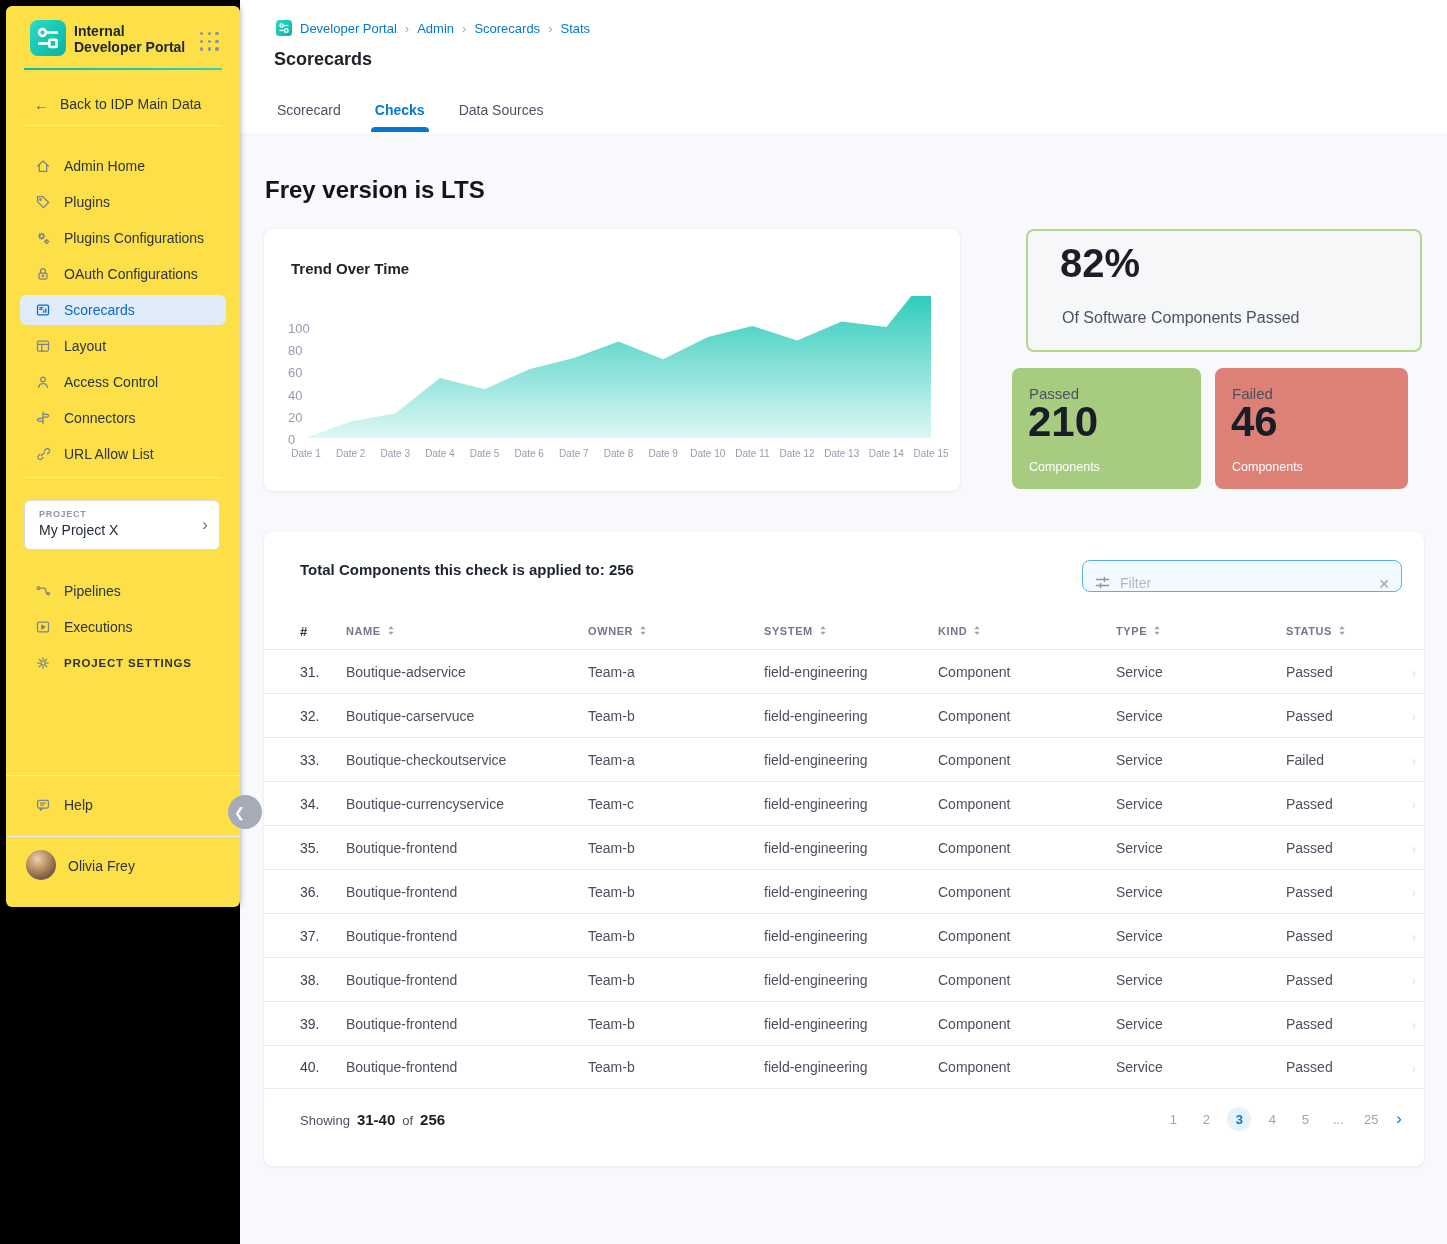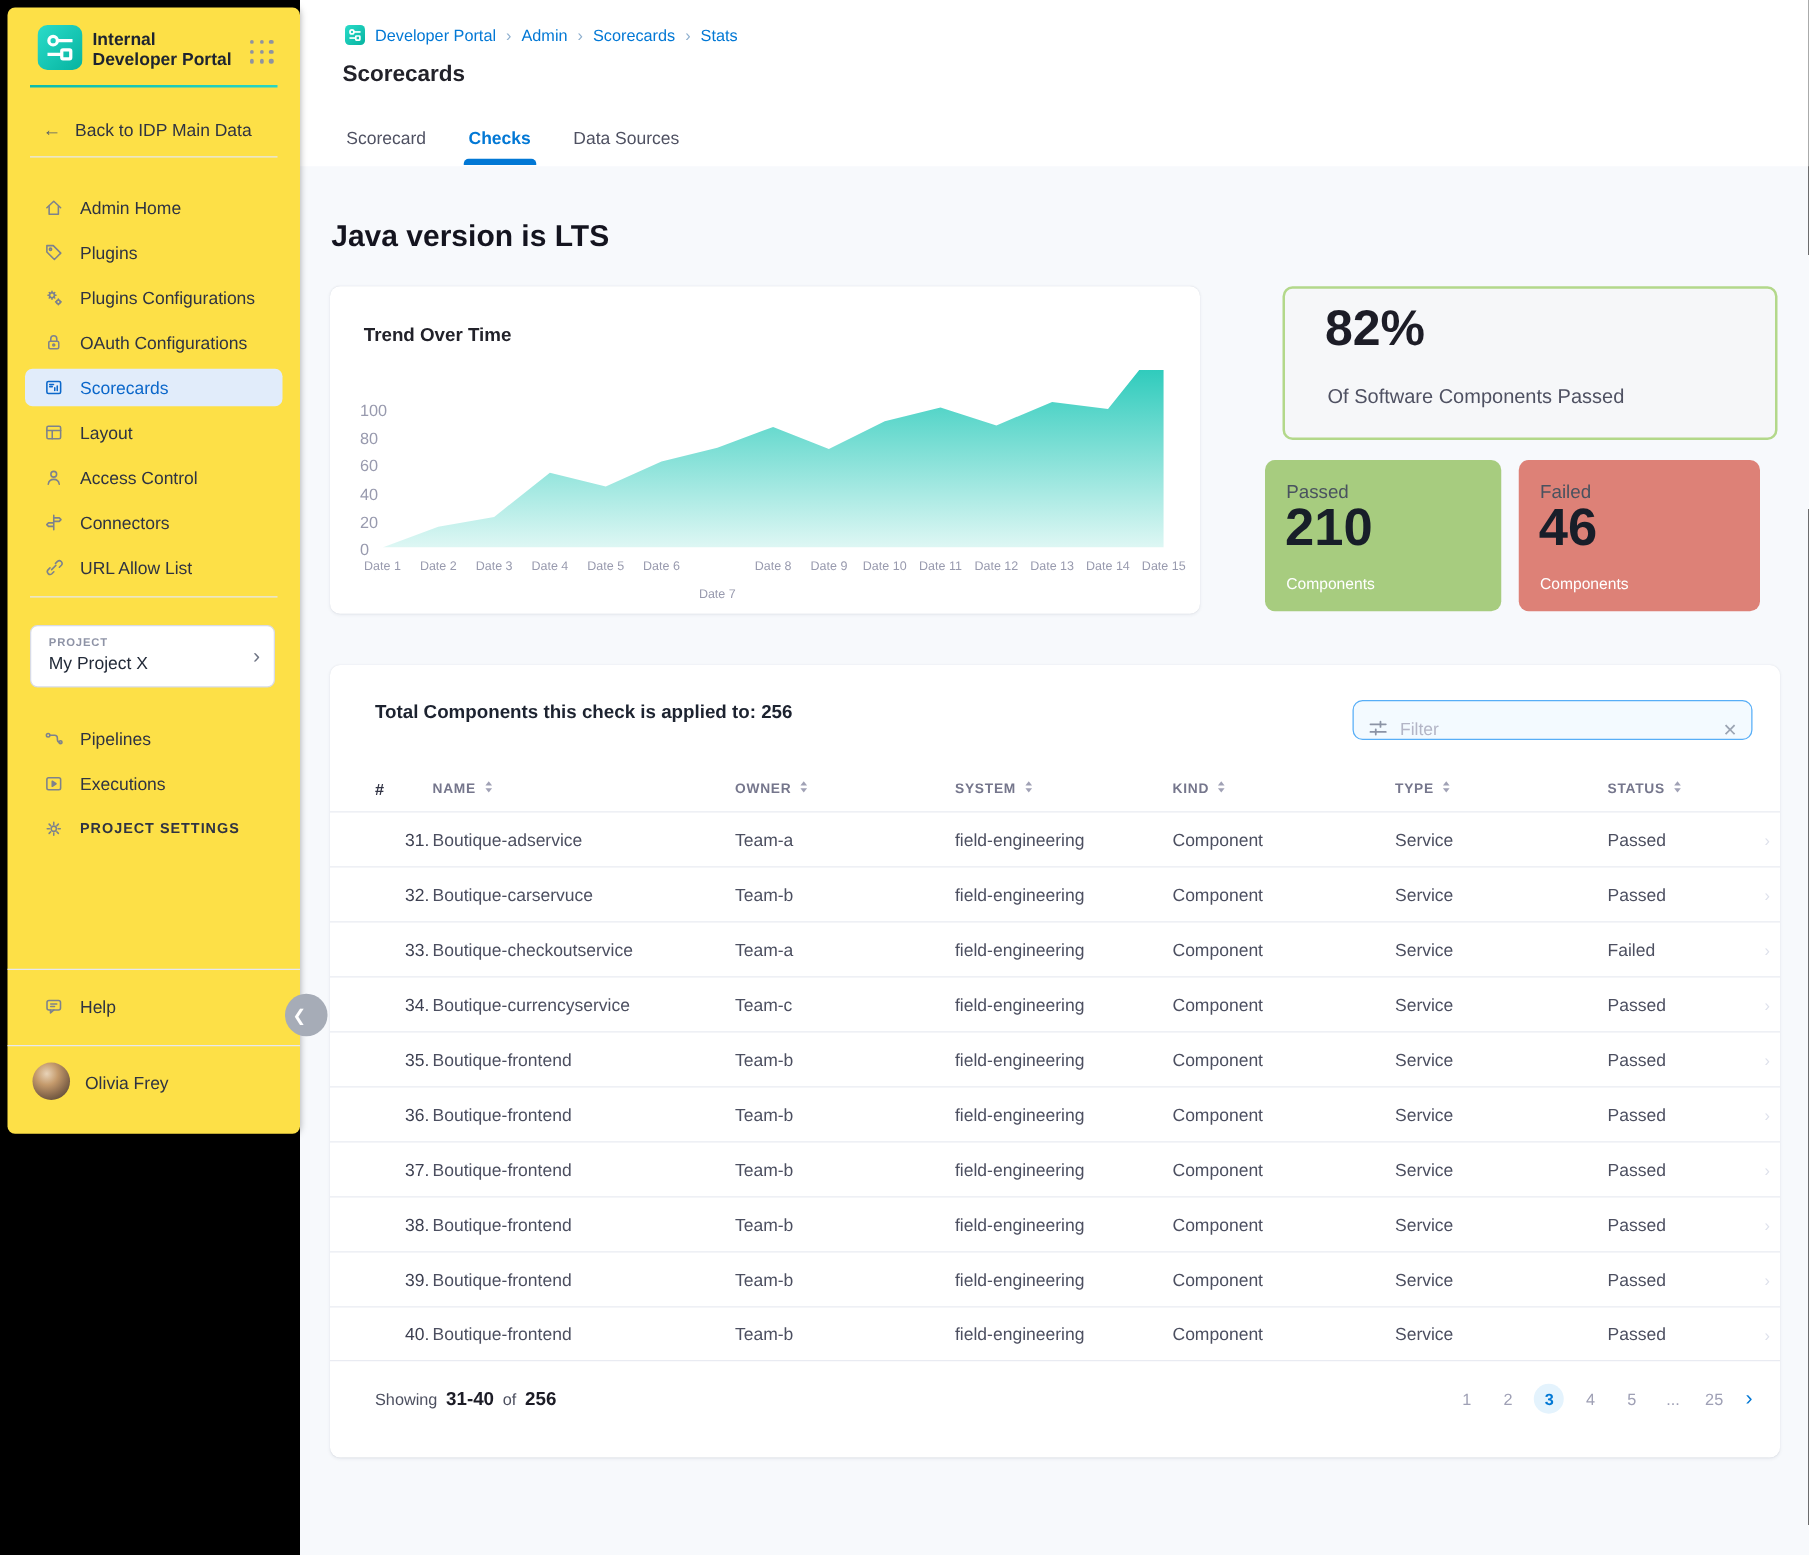--- a/index.html
+++ b/index.html
@@ -70,21 +70,21 @@
   .filter-box { position:absolute; left:818px; top:28px; width:320px; height:32px; background:#f3faff; border:1.5px solid #57aef7; border-radius:8px; display:flex; align-items:flex-end; gap:9px; padding:0 11px; }
   .filter-box input { flex:1; border:none; background:transparent; outline:none; font-size:14px; color:#333; font-family:"Liberation Sans",sans-serif; }
   .filter-box input::placeholder { color:#b3b5c6; }
   .filter-clear { color:#9aa3b2; font-size:14px; cursor:pointer; line-height:1; }
   .thead { position:absolute; left:36px; top:84px; width:1102px; height:30px; display:grid; grid-template-columns:46px 242px 176px 174px 178px 170px 1fr; align-items:center; }
   .th { font-size:11px; font-weight:700; color:#75768c; letter-spacing:.6px; display:flex; align-items:center; gap:6px; cursor:pointer; }
   .th.num { font-size:13px; color:#333546; }
   .rows { position:absolute; left:0; top:117px; width:1160px; }
   .trow { position:relative; height:44px; border-top:1px solid #e9ebf2; display:grid; grid-template-columns:46px 242px 176px 174px 178px 170px 1fr; align-items:center; padding:0 22px 0 36px; font-size:14px; color:#4c4f60; cursor:pointer; }
   .trow:last-child { border-bottom:1px solid #e9ebf2; }
-  .trow .c0 { color:#3c3f50;margin-left:24px; }
+  .trow .c0 { color:#3c3f50; }
   .row-chev { position:absolute; right:8px; top:15px; color:#dfe2ec; font-size:13px; }
   .tfoot { position:absolute; left:36px; right:22px; top:565px; height:44px; display:flex; align-items:center; }
   .showing { display:flex; align-items:baseline; gap:7px; font-size:13px; color:#4d5060; }
   .showing b { font-size:15px; font-weight:700; color:#1c1c26; }
   .pager { margin-left:auto; display:flex; align-items:center; gap:9px; font-size:13px; color:#9fa0b5; }
   .pg { min-width:24px; height:24px; display:flex; align-items:center; justify-content:center; border-radius:50%; cursor:pointer; }
   .pg.active { background:#e4f3fd; color:#0278d5; font-weight:700; }
   .pg-next { color:#0278d5; font-size:17px; cursor:pointer; padding-left:4px; }
 </style>
 </head>
@@ -303,21 +303,21 @@
         <span class="crumb">Stats</span>
       </div>
       <div class="page-title">Scorecards</div>
       <div class="tabs">
         <div class="tab">Scorecard</div>
         <div class="tab active">Checks</div>
         <div class="tab">Data Sources</div>
       </div>
     </div>
 
-    <div class="h1">Java version is LTS</div>
+    <div class="h1">Frey version is LTS</div>
 
     <div class="card chart-card">
       <div class="chart-title">Trend Over Time</div>
       <div id="y-labels">
           <div class="ylab" style="top: 203px;">0</div>
           <div class="ylab" style="top: 180.812px;">20</div>
           <div class="ylab" style="top: 158.625px;">40</div>
           <div class="ylab" style="top: 136.438px;">60</div>
           <div class="ylab" style="top: 114.25px;">80</div>
           <div class="ylab" style="top: 92.0625px;">100</div>
@@ -325,21 +325,21 @@
       <svg id="trend-svg" width="625" height="142" viewBox="0 0 625 142" preserveAspectRatio="none">
         <polygon id="trend-poly" fill="url(#areaGrad)" points="0,142 0.0,142.0 44.6,125.4 89.3,117.6 133.9,82.1 178.6,93.2 223.2,73.2 267.9,62.1 312.5,45.5 357.1,63.2 401.8,41.0 446.4,30.0 491.1,44.4 535.7,25.5 580.4,31.1 625.0,-24.4 625,142"></polygon>
       </svg>
       <div id="x-labels">
           <div class="xlab" style="left: 12px;">Date 1</div>
           <div class="xlab" style="left: 56.6429px;">Date 2</div>
           <div class="xlab" style="left: 101.286px;">Date 3</div>
           <div class="xlab" style="left: 145.929px;">Date 4</div>
           <div class="xlab" style="left: 190.571px;">Date 5</div>
           <div class="xlab" style="left: 235.214px;">Date 6</div>
-          <div class="xlab" style="left: 279.857px; margin-top: 22px;">Date 7</div>
+          <div class="xlab" style="left: 279.857px;">Date 7</div>
           <div class="xlab" style="left: 324.5px;">Date 8</div>
           <div class="xlab" style="left: 369.143px;">Date 9</div>
           <div class="xlab" style="left: 413.786px;">Date 10</div>
           <div class="xlab" style="left: 458.429px;">Date 11</div>
           <div class="xlab" style="left: 503.071px;">Date 12</div>
           <div class="xlab" style="left: 547.714px;">Date 13</div>
           <div class="xlab" style="left: 592.357px;">Date 14</div>
           <div class="xlab" style="left: 637px;">Date 15</div>
         </div>
     </div>

